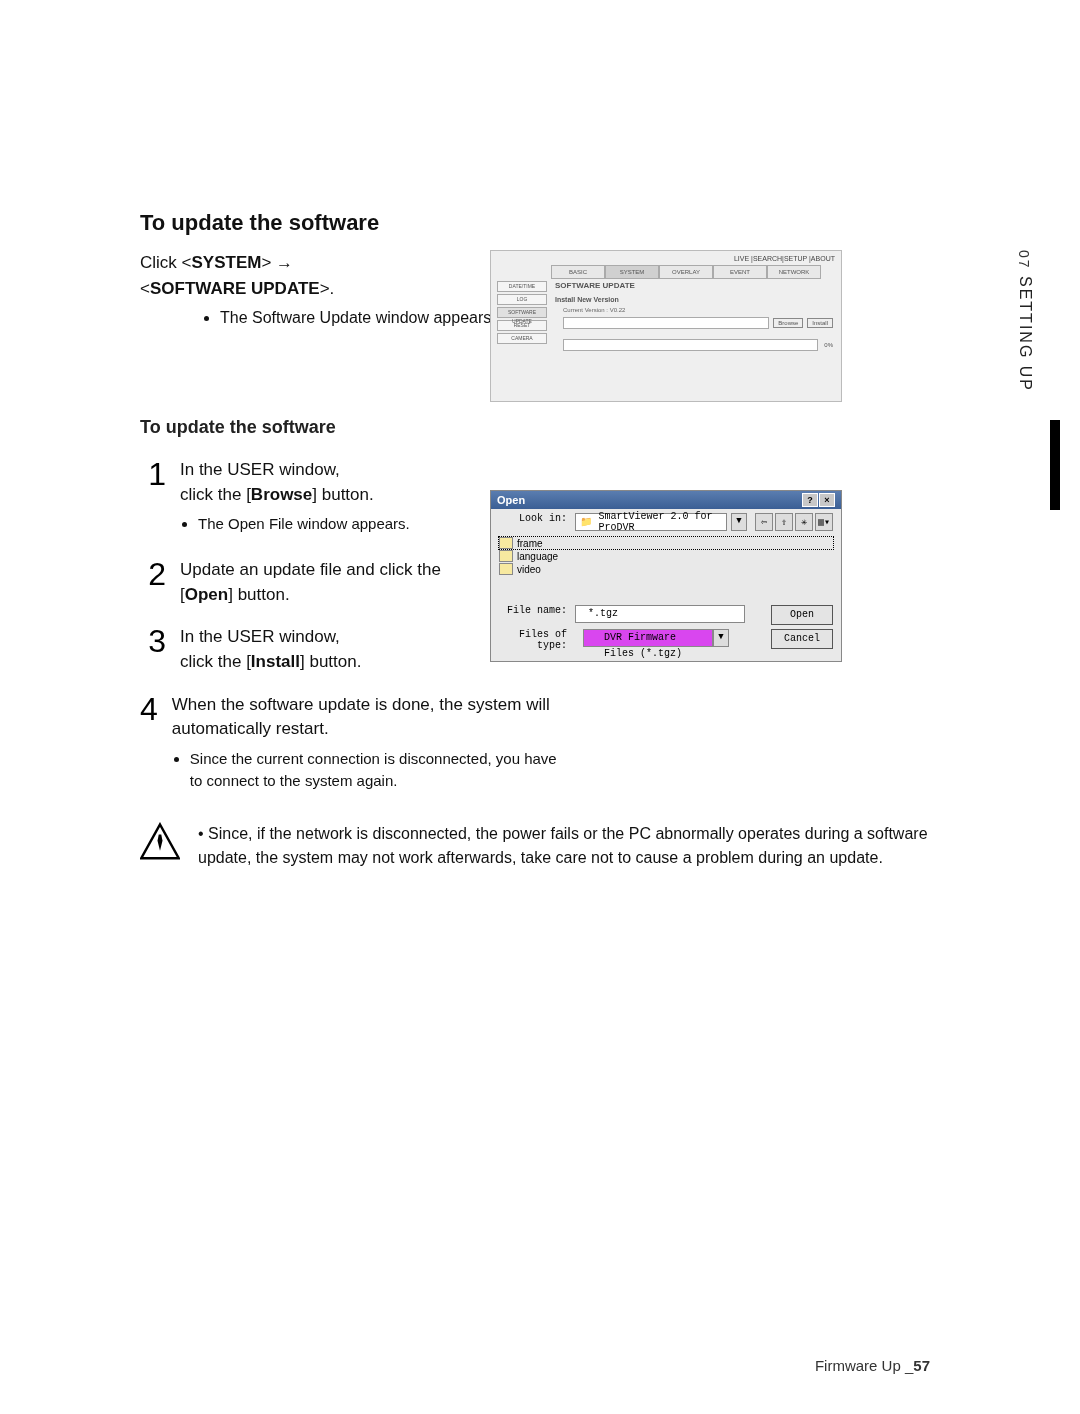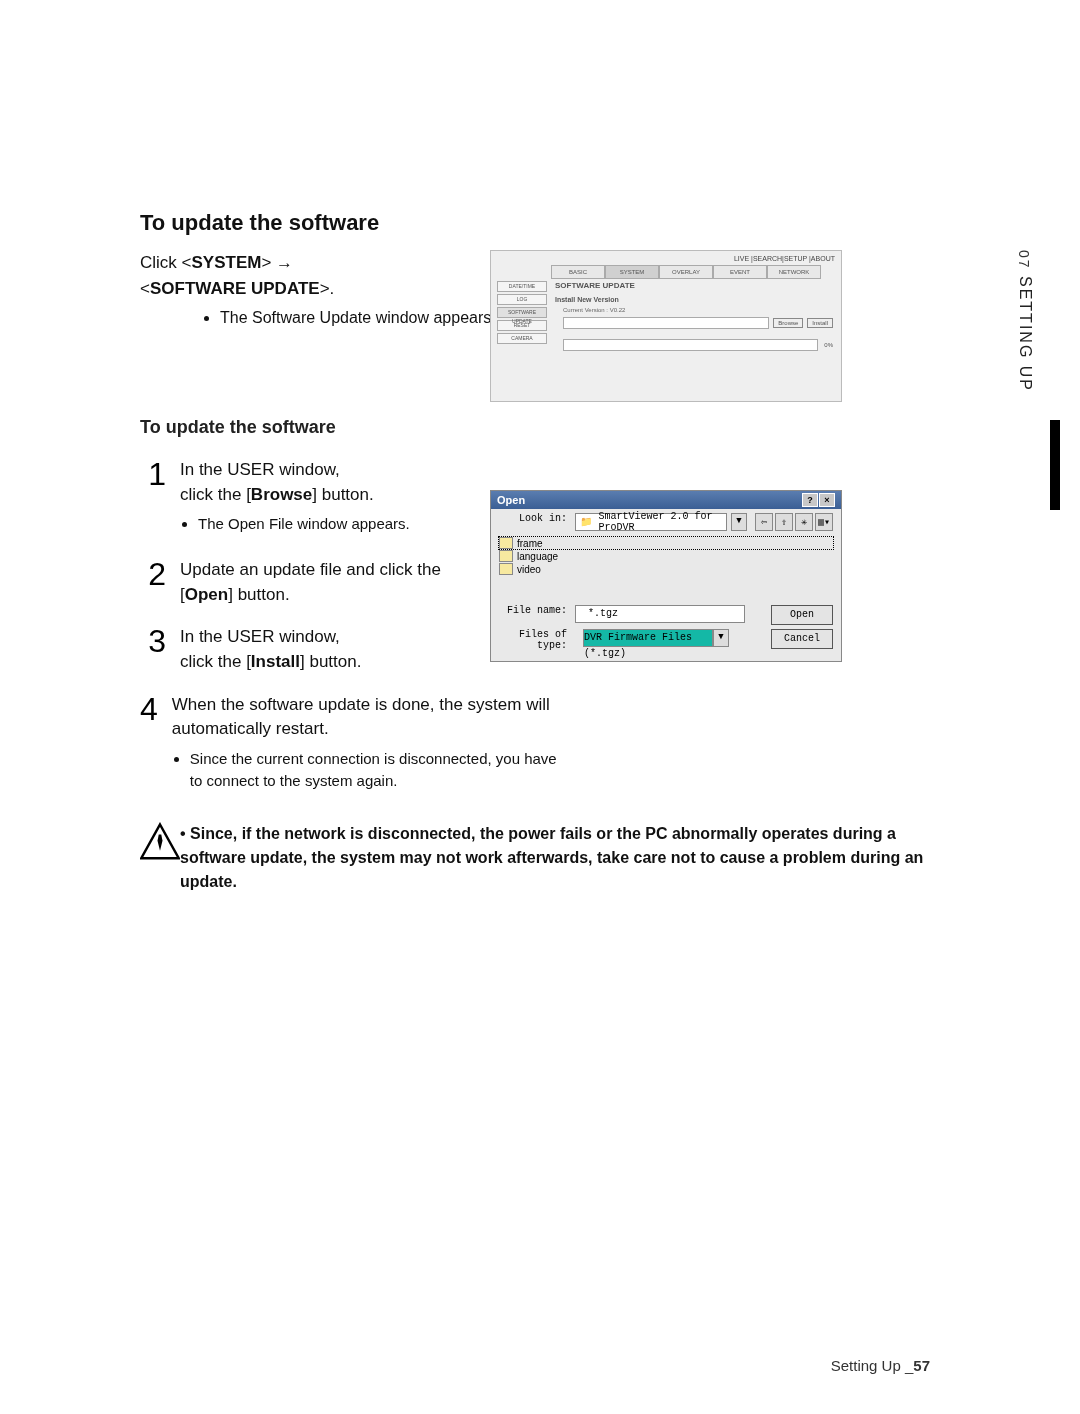--- a/index.html
+++ b/index.html
@@ -33,21 +33,21 @@
   .sc1-pct{font-size:6px;}
 
   h3.sub-title{font-size:18px;font-weight:700;margin:90px 0 20px 60px;color:#222;}
   .steps{margin-left:60px;max-width:420px;}
   .step{display:flex;gap:14px;margin-bottom:18px;}
   .step .num{font-size:32px;font-weight:500;line-height:1;font-family:Arial;color:#000;width:26px;text-align:right;}
   .step .body{font-size:17px;line-height:1.45;}
   .step ul{margin:6px 0 0 0;padding-left:18px;font-size:15px;}
   .step ul li{margin:5px 0;}
   .step4{max-width:780px;}
-  .warning{display:flex;margin:26px 0 0 60px;max-width:820px;font-weight:bold;}
+  .warning{display:flex;gap:18px;margin:26px 0 0 60px;max-width:820px;}
   .warn-icon svg{width:40px;height:40px;}
   .warn-text{font-size:16px;line-height:1.5;}
 
   .screenshot2{position:absolute;left:490px;top:490px;width:350px;height:170px;border:1px solid #888;background:#e9e9e9;font-family:Tahoma,Arial;font-size:10px;color:#000;}
   .sc2-title{background:linear-gradient(#5a7db0,#3b5f95);color:#fff;font-weight:700;padding:2px 6px;font-size:11px;display:flex;justify-content:space-between;align-items:center;}
   .sc2-title .wbtns span{display:inline-block;width:14px;height:12px;border:1px solid #fff;background:#c8c8c8;color:#000;text-align:center;line-height:12px;font-size:9px;margin-left:1px;}
   .sc2-row{display:flex;align-items:flex-start;padding:4px 8px;gap:8px;font-family:Liberation Mono, monospace;}
   .sc2-label{width:68px;text-align:right;font-size:10px;}
   .sc2-combo{flex:1;display:flex;align-items:center;gap:4px;}
   .sc2-combo .box{flex:1;border:1px solid #888;background:#fff;height:16px;display:flex;align-items:center;padding:0 4px;font-size:10px;}
@@ -55,21 +55,21 @@
   .sc2-nav{display:flex;gap:2px;}
   .sc2-nav span{width:16px;height:16px;border:1px solid #888;background:#ddd;display:inline-flex;align-items:center;justify-content:center;font-size:10px;}
   .sc2-files{margin:2px 8px;height:60px;border:0;background:transparent;}
   .sc2-files .f{display:flex;align-items:center;gap:4px;font-size:10px;margin:1px 0;}
   .sc2-files .f .fi{width:12px;height:10px;border:1px solid #888;background:#f7e9a0;}
   .sc2-files .f.sel{outline:1px dotted #000;}
   .sc2-bottom{padding:4px 8px;}
   .sc2-btn{border:1px solid #555;background:#e4e4e4;width:60px;height:18px;font-size:10px;text-align:center;line-height:18px;}
   .sc2-input{flex:1;border:1px solid #888;background:#fff;height:16px;padding:0 12px;font-size:10px;line-height:16px;}
   .sc2-select{flex:1;display:flex;}
-  .sc2-select .box{flex:1;border:1px solid #888;background:#14b8a6;height:16px;padding:0 0;font-size:10px;line-height:16px;}
+  .sc2-select .box{flex:1;border:1px solid #888;background:#d946ef;height:16px;padding:0 20px;font-size:10px;line-height:16px;}
   .sc2-select .dd{width:14px;height:16px;border:1px solid #888;background:#ddd;text-align:center;line-height:14px;font-size:9px;}
   .footer{position:absolute;bottom:40px;right:150px;font-size:15px;color:#333;}
   .footer .pnum{font-weight:700;}
   b{font-weight:700;}
 </style>
 </head>
 <body>
 <div class="page">
 
 <div class="side-tab">
@@ -215,16 +215,16 @@
         <div class="box">DVR Firmware Files (*.tgz)</div>
         <div class="dd">▼</div>
       </div>
       <div style="width:10px"></div>
       <div class="sc2-btn">Cancel</div>
     </div>
   </div>
 </div>
 
 <div class="footer">
-  <span>Setting Up _</span><span class="pnum">57</span>
+  <span>Firmware Up _</span><span class="pnum">57</span>
 </div>
 
 </div>
 
 </body></html>

